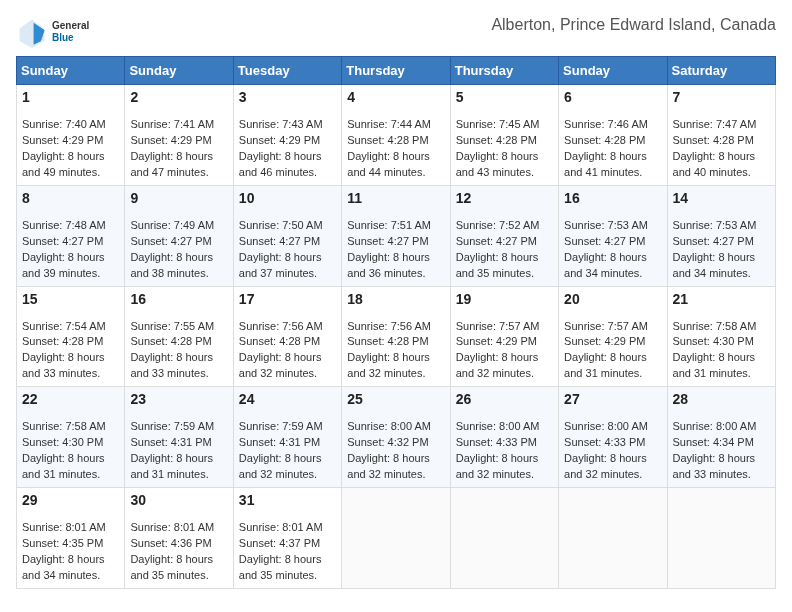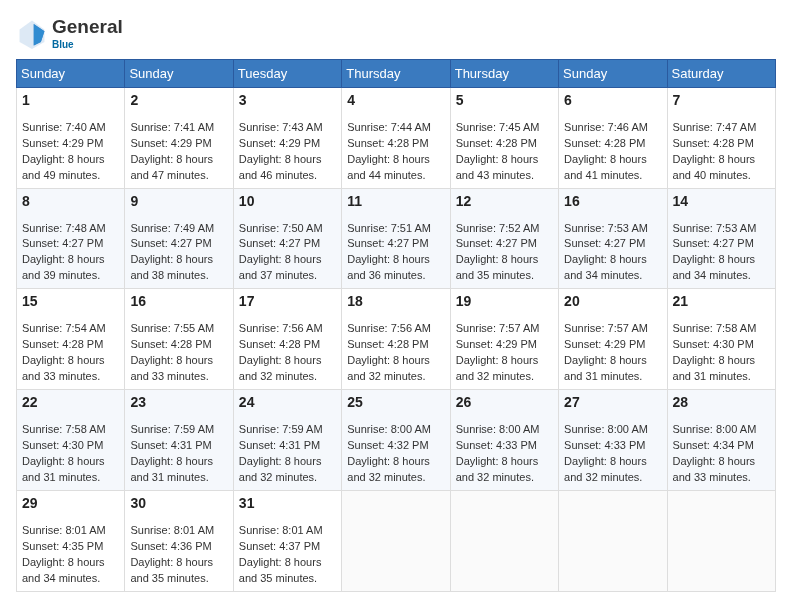--- a/index.html
+++ b/index.html
@@ -41,21 +41,21 @@
       width: 100%;
       border-collapse: collapse;
       font-size: 11px;
     }
     .calendar thead tr th {
       background-color: #3a7abf;
       color: #fff;
       padding: 6px 4px;
       text-align: left;
       font-size: 13px;
-      font-weight: normal;
+      font-weight: bold;
       border: 1px solid #2a5a9f;
     }
     .calendar tbody tr td {
       vertical-align: top;
       padding: 4px 5px;
       border: 1px solid #ddd;
       width: 14.28%;
       min-height: 80px;
       background: #fff;
     }
@@ -82,25 +82,26 @@
 <body>
 
 <div class="header">
   <div class="logo">
     <svg class="logo-icon" viewBox="0 0 36 36" width="36" height="36">
       <polygon points="18,4 32,14 32,28 18,36 4,28 4,14" fill="#1a6bbf" opacity="0.15"></polygon>
       <path d="M20,8 L32,16 L28,28 L20,32" fill="#1a6bbf"></path>
       <path d="M20,8 L32,16 L28,28 L20,32 Z" fill="#3a9ad9" opacity="0.7"></path>
     </svg>
     <div>
-      <div style="font-size:19px;font-weight:bold;color:#333;line-height:1.2">General</div>
+      <div style="font-size:10px;font-weight:bold;color:#333;line-height:1.2">General</div>
       <div style="font-size:10px;font-weight:bold;color:#0369a1;line-height:1.2">Blue</div>
     </div>
   </div>
   <div class="title-block">
+    <div class="subtitle">Alberton, Prince Edward Island, Canada</div>
   </div>
 </div>
 
 <table class="calendar">
   <thead>
     <tr>
     <th>Sunday</th>
         <th>Sunday</th>
         <th>Tuesday</th>
         <th>Thursday</th>

